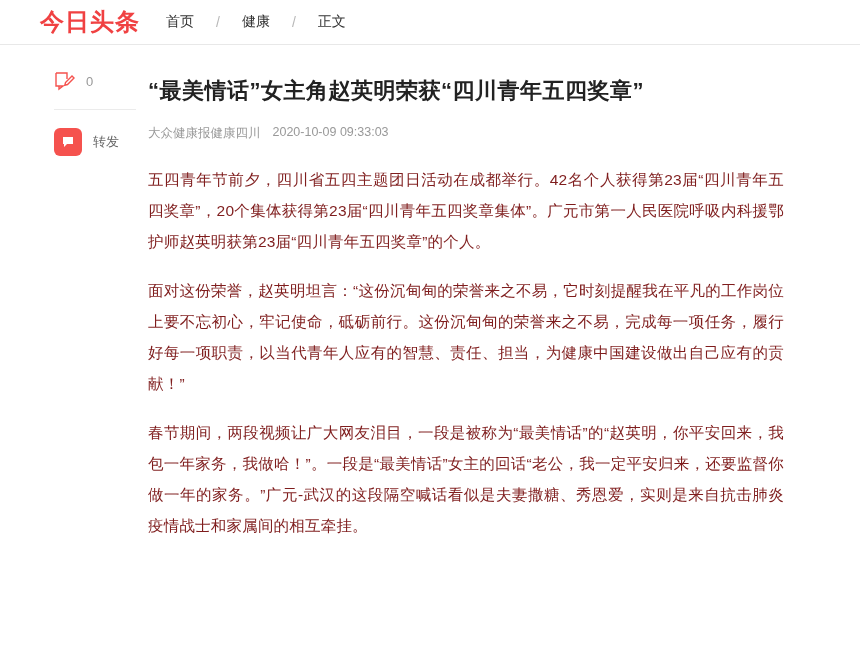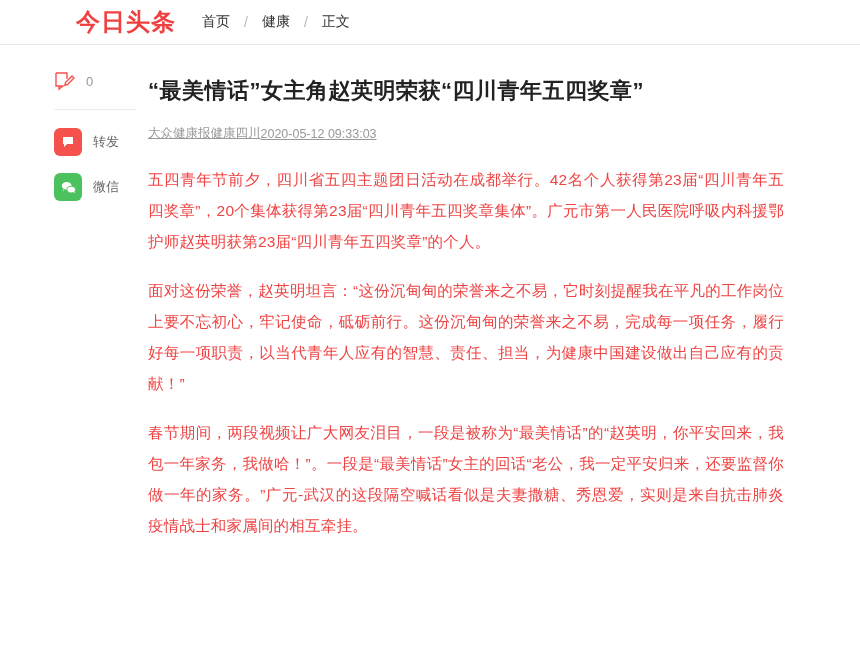--- a/index.html
+++ b/index.html
@@ -14,39 +14,39 @@
     color: #222222;
     overflow: hidden;
   }
 
   
   .header {
     height: 45px;
     border-bottom: 1px solid #e8e8e8;
     display: flex;
     align-items: center;
-    padding-left: 76px;
+    padding-left: 40px;
     box-sizing: border-box;
     background: #ffffff;
   }
   .logo {
     color: #f04142;
     font-size: 24px;
     font-weight: bold;
     letter-spacing: 1px;
     font-family: "DejaVu Sans", sans-serif;
     line-height: 1;
   }
   .breadcrumb {
     margin-left: 26px;
     font-size: 14px;
     color: #444444;
     display: flex;
     align-items: center;
-    gap: 8px;
+    gap: 16px;
   }
   .breadcrumb .crumb {
     color: #333333;
     cursor: pointer;
   }
   .breadcrumb .sep {
     color: #b8b8b8;
     margin: 0 6px;
   }
 
@@ -122,27 +122,26 @@
     line-height: 40px;
     color: #222222;
     margin: 0 0 14px 0;
     letter-spacing: 0.5px;
   }
   .meta {
     font-size: 12.5px;
     color: #999999;
     margin-bottom: 22px;
     display: flex;
-    align-items: center;
-    text-decoration: underline;
+    gap: 12px;
   }
   .para {
     font-size: 15.5px;
     line-height: 31px;
-    color: #ef4444;
+    color: #7f1d1d;
     margin: 0 4px 18px 0;
     text-align: justify;
     letter-spacing: 0.2px;
   }
 </style>
 </head>
 <body>
 
 <div class="header">
   <div class="logo">今日头条</div>
@@ -170,38 +169,27 @@
 
     <div class="share-list">
       <div class="share-item">
         <span class="share-badge" style="background:#f5524e;">
           <svg width="16" height="16" viewBox="0 0 16 16">
               <path d="M3 3h10v7H7l-3 3v-3H3z" fill="#ffffff"></path>
             </svg>
         </span>
         <span class="share-label">转发</span>
       </div>
-      <div class="share-item">
-        <span class="share-badge" style="background:#4cc25f;">
-          <svg width="17" height="17" viewBox="0 0 16 16">
-            <ellipse cx="6.3" cy="6.4" rx="4.6" ry="3.6" fill="#ffffff"></ellipse>
-            <path d="M4 10.2l-1.5 1.3.4-1.7z" fill="#ffffff"></path>
-            <ellipse cx="10.6" cy="10" rx="4" ry="3.1" fill="#ffffff" stroke="#4cc25f" stroke-width="0.9"></ellipse>
-            <path d="M13 12.6l1.4 1.1-.4-1.5z" fill="#ffffff"></path>
-          </svg>
-        </span>
-        <span class="share-label">微信</span>
-      </div>
     </div>
   </div>
 
   <div class="article">
     <h1 class="title">“最美情话”女主角赵英明荣获“四川青年五四奖章”</h1>
     <div class="meta">
       <span>大众健康报健康四川</span>
-      <span>2020-05-12 09:33:03</span>
+      <span>2020-10-09 09:33:03</span>
     </div>
     <p class="para">五四青年节前夕，四川省五四主题团日活动在成都举行。42名个人获得第23届“四川青年五四奖章”，20个集体获得第23届“四川青年五四奖章集体”。广元市第一人民医院呼吸内科援鄂护师赵英明获第23届“四川青年五四奖章”的个人。</p>
     <p class="para">面对这份荣誉，赵英明坦言：“这份沉甸甸的荣誉来之不易，它时刻提醒我在平凡的工作岗位上要不忘初心，牢记使命，砥砺前行。这份沉甸甸的荣誉来之不易，完成每一项任务，履行好每一项职责，以当代青年人应有的智慧、责任、担当，为健康中国建设做出自己应有的贡献！”</p>
     <p class="para">春节期间，两段视频让广大网友泪目，一段是被称为“最美情话”的“赵英明，你平安回来，我包一年家务，我做哈！”。一段是“最美情话”女主的回话“老公，我一定平安归来，还要监督你做一年的家务。”广元-武汉的这段隔空喊话看似是夫妻撒糖、秀恩爱，实则是来自抗击肺炎疫情战士和家属间的相互牵挂。</p>
   </div>
 
 </div>
 
 </body></html>

